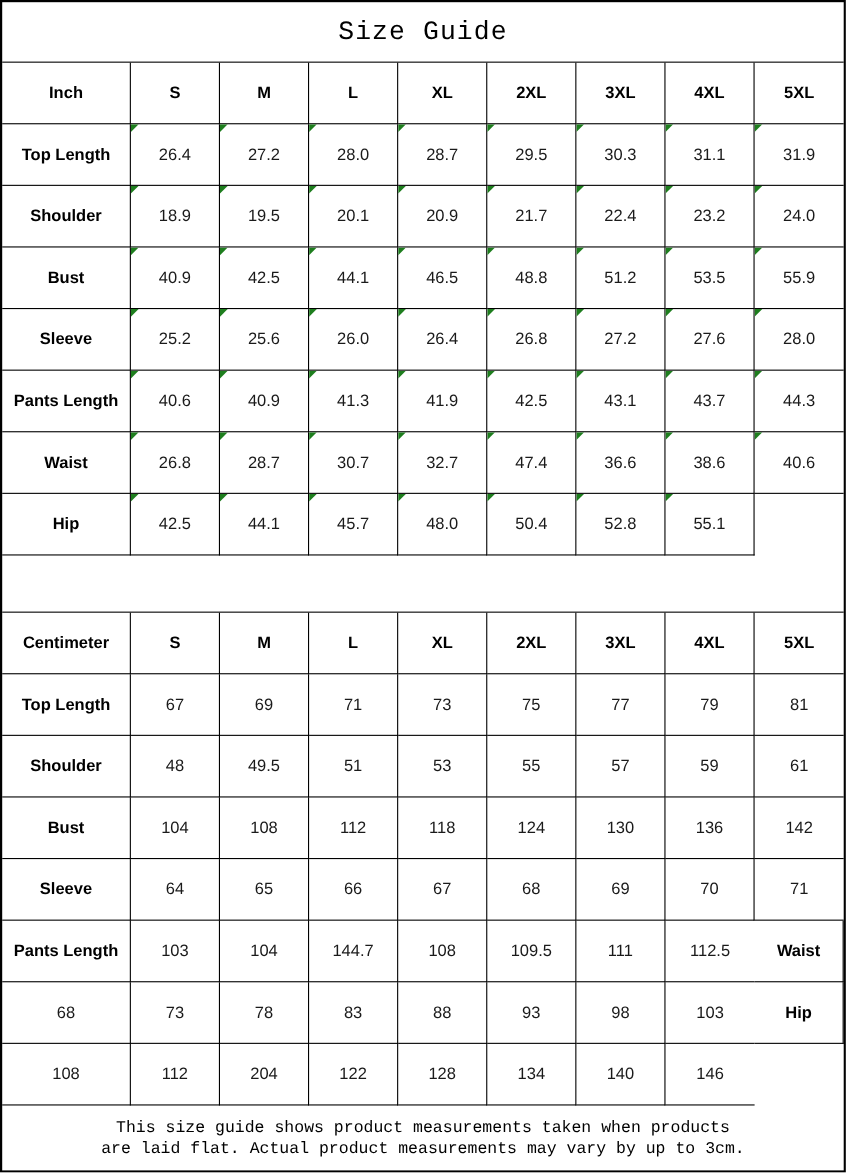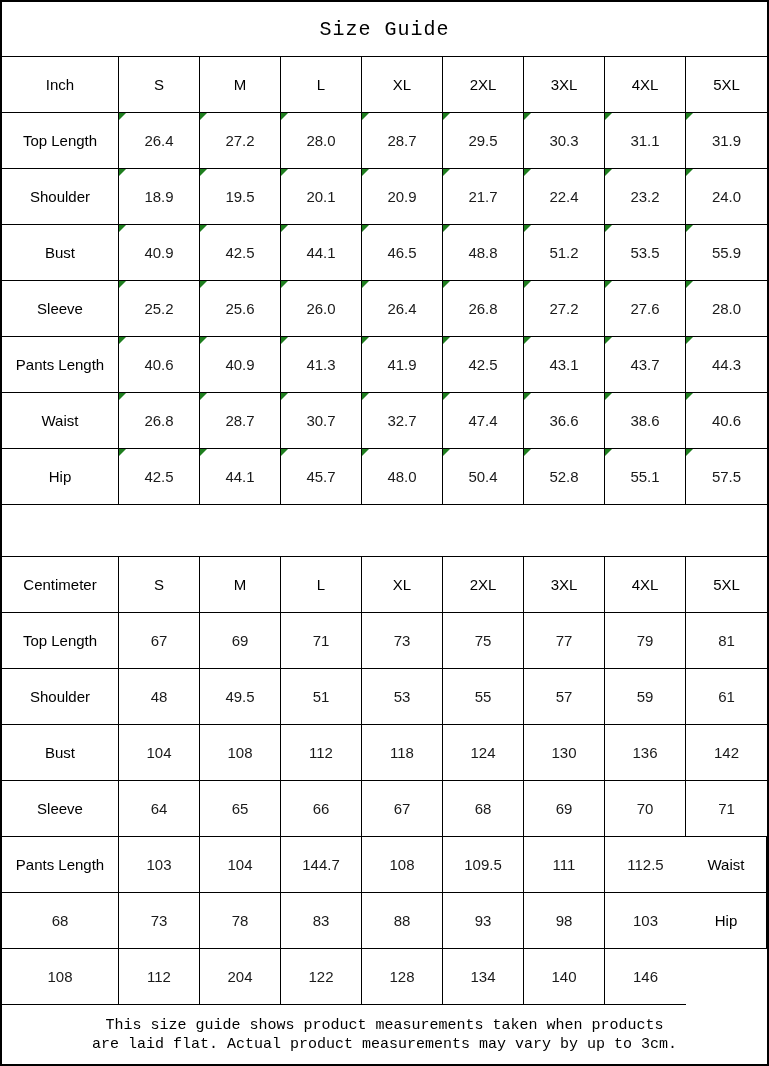--- a/index.html
+++ b/index.html
@@ -17,41 +17,41 @@
     display: flex;
     flex-direction: column;
   }
   .title-row {
     height: 55px;
     border-bottom: 1px solid #000;
     display: flex;
     align-items: center;
     justify-content: center;
     font-family: "Liberation Mono", monospace;
-    font-size: 20px;
+    font-size: 24px;
     letter-spacing: 1px;
     color: #000;
   }
   .size-table {
     display: grid;
     grid-template-columns: 117px repeat(8, 1fr);
     grid-auto-rows: 56px;
   }
   .cell {
     position: relative;
     border-right: 1px solid #000;
     border-bottom: 1px solid #000;
     display: flex;
     align-items: center;
     justify-content: center;
     font-size: 15px;
     overflow: hidden;
   }
   .cell.last-col { border-right: none; }
-  .cell.th { font-weight: normal; color: #000; }
+  .cell.th { font-weight: bold; color: #000; }
   .cell.td { color: #1a1a1a; }
   .flag {
     position: absolute;
     top: 0;
     left: 0;
     width: 0;
     height: 0;
     border-top: 7px solid var(--flag-color, #1e7e1e);
     border-right: 7px solid transparent;
   }
@@ -339,24 +339,20 @@
         <span>50.4</span>
       </div>
       <div class="cell td">
         <span class="flag"></span>
         <span>52.8</span>
       </div>
       <div class="cell td">
         <span class="flag"></span>
         <span>55.1</span>
       </div>
-      <div class="cell td last-col">
-        <span class="flag"></span>
-        <span>57.5</span>
-      </div>
     </div>
 
   <div class="spacer-row"></div>
 
   <div class="size-table" id="table-1">
       <div class="cell th">
         <span>Centimeter</span>
       </div>
       <div class="cell th">
         <span>S</span>

